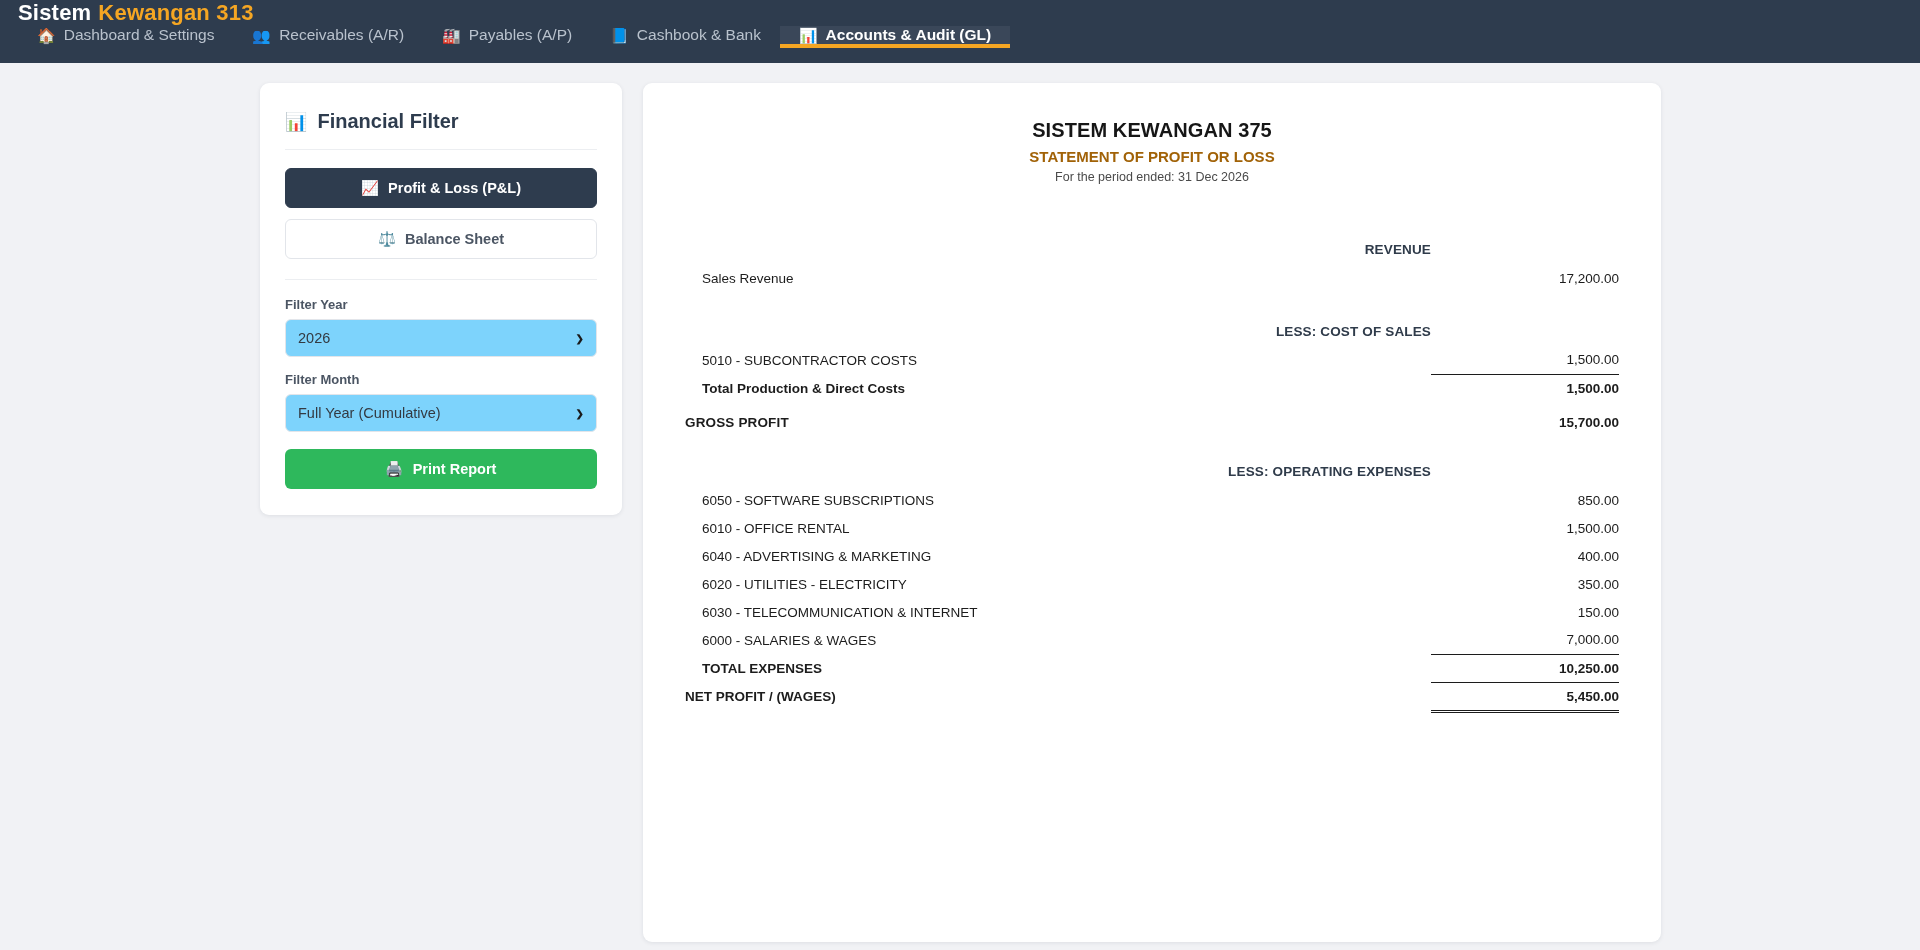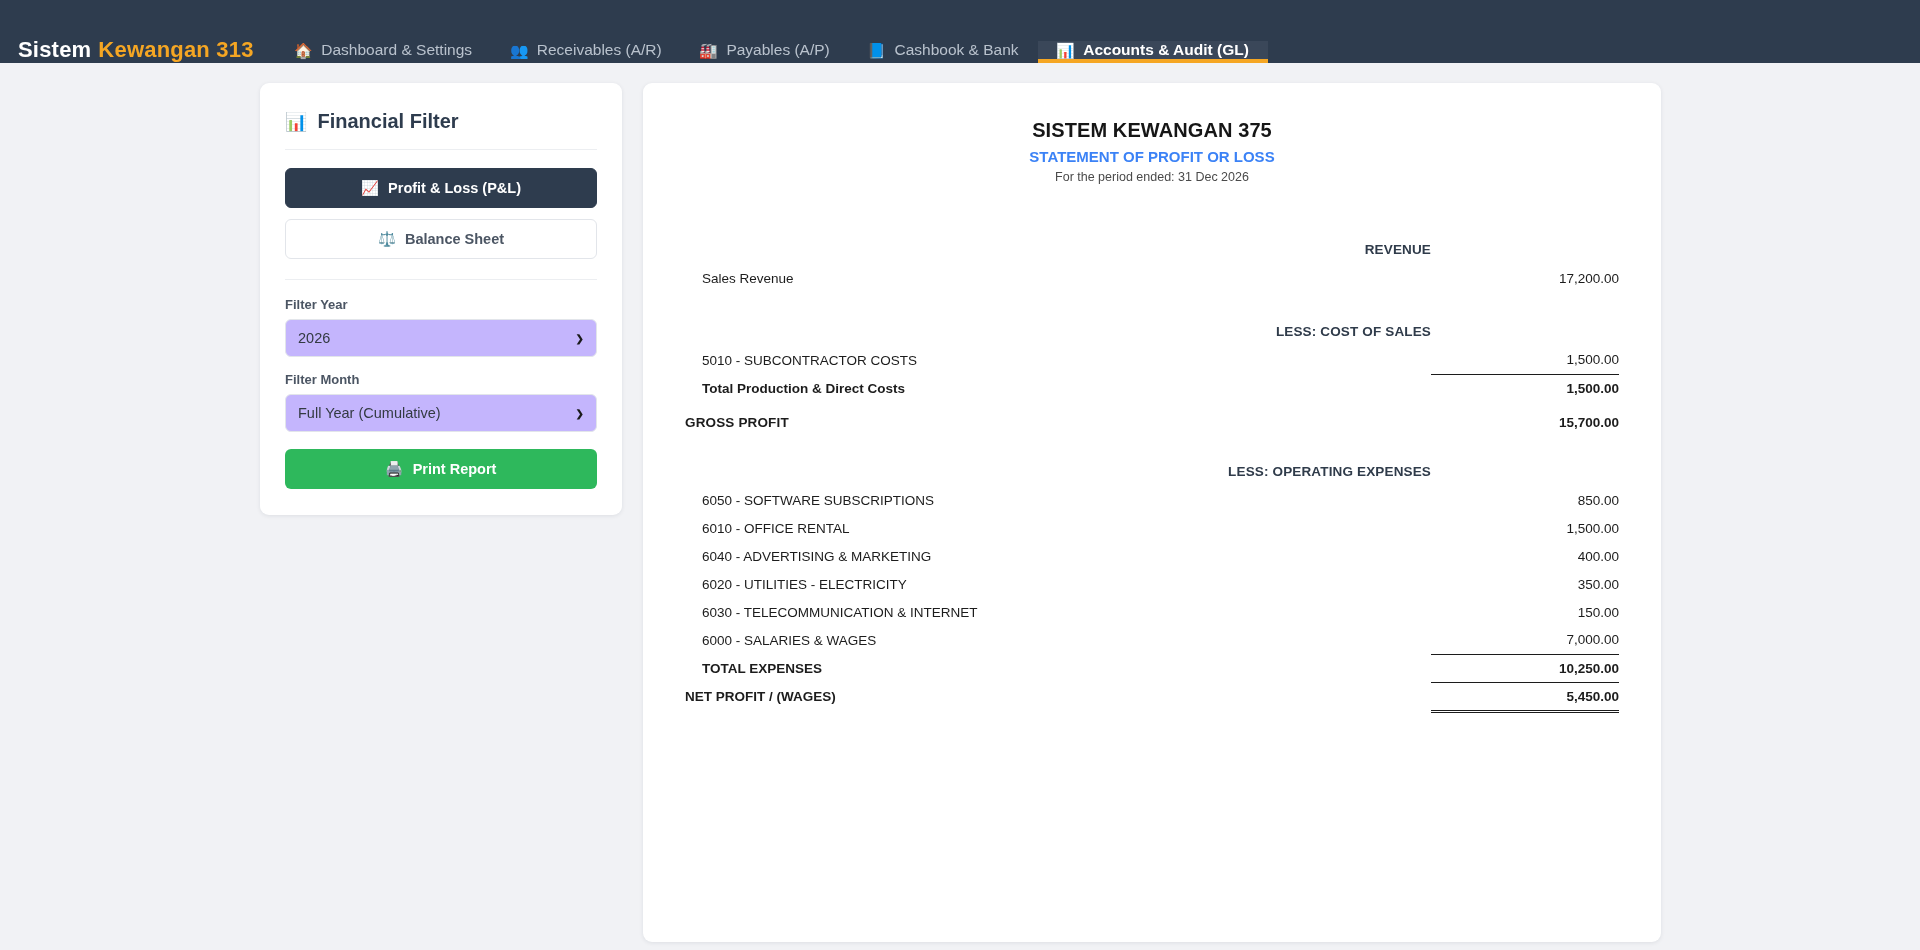--- a/index.html
+++ b/index.html
@@ -10,23 +10,24 @@
     background: #f1f2f5;
     font-family: "Liberation Sans", sans-serif;
     overflow: hidden;
   }
 
   
   .navbar {
     height: 63px;
     background: #2e3c4e;
     display: flex;
-    align-items: flex-end;
+    align-items: flex-start;
     padding: 0 0 0 18px;
     position: relative;
+    flex-direction: column;
   }
   .brand {
     display: flex;
     align-items: center;
     font-size: 22px;
     font-weight: bold;
     letter-spacing: .2px;
     padding-right: 22px;
     white-space: nowrap;
   }
@@ -119,21 +120,21 @@
     font-weight: bold;
     color: #4b5563;
     margin-bottom: 7px;
   }
   .sel-wrap { position: relative; margin-bottom: 15px; }
   select.sel {
     width: 100%;
     height: 38px;
     border: 1px solid #e2e5ea;
     border-radius: 6px;
-    background: #c4b5fd;
+    background: #7dd3fc;
     padding: 0 32px 0 12px;
     font-size: 14.5px;
     color: #333a42;
     font-family: "Liberation Sans", sans-serif;
     appearance: none;
     -webkit-appearance: none;
     cursor: pointer;
   }
   .sel-chev {
     position: absolute;
@@ -178,21 +179,21 @@
   .rep-h1 {
     font-size: 20px;
     font-weight: bold;
     color: #161616;
     letter-spacing: .1px;
     margin-bottom: 6px;
   }
   .rep-h2 {
     font-size: 15px;
     font-weight: bold;
-    color: #3b82f6;
+    color: #a16207;
     margin-bottom: 5px;
   }
   .rep-h3 { font-size: 12.5px; color: #4a4a4a; }
 
   table.pl {
     width: 100%;
     border-collapse: collapse;
     font-size: 13.5px;
     color: #1c1c1c;
   }

